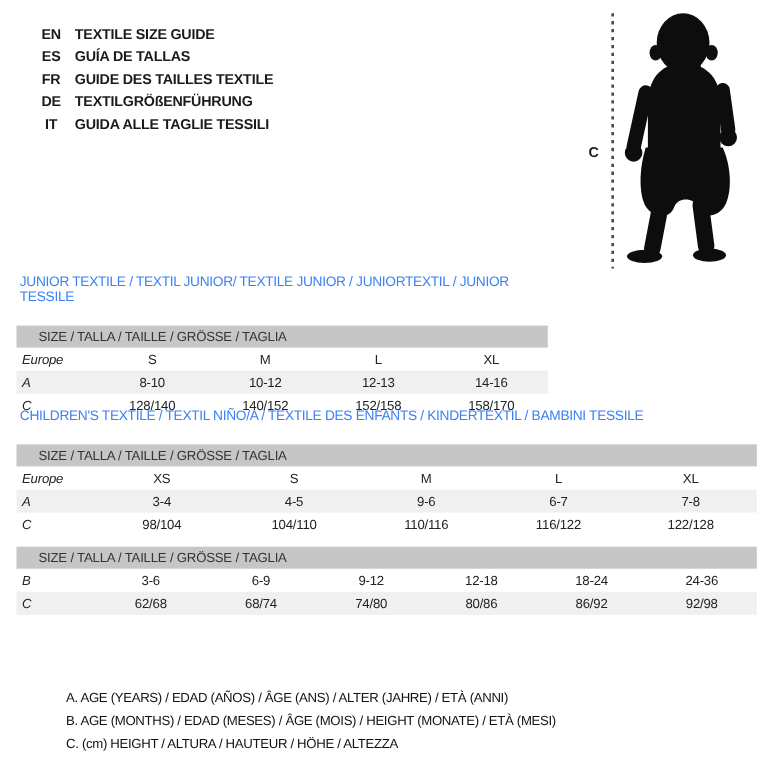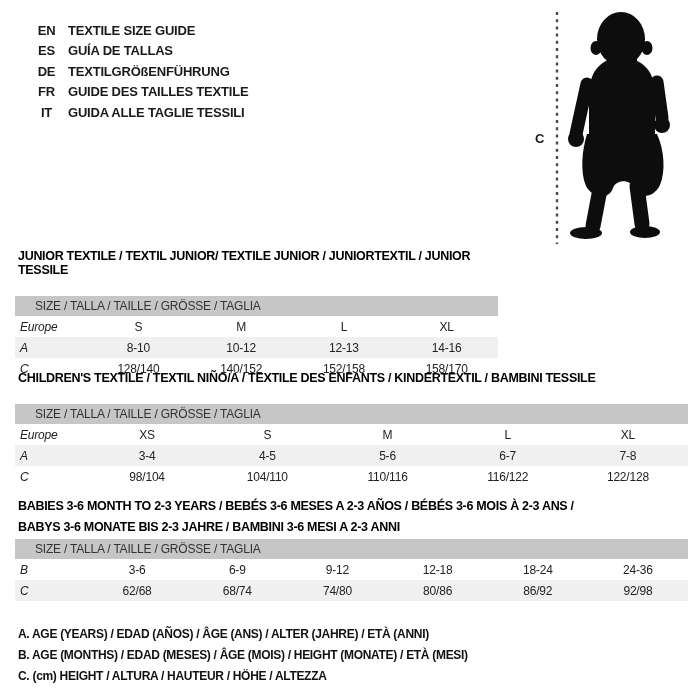--- a/index.html
+++ b/index.html
@@ -13,58 +13,58 @@
   }
   
   .lang-block { position:absolute; left:25px; top:20px; }
   .lang-row { display:flex; height:20.5px; align-items:center; font-weight:bold; font-size:13px; letter-spacing:-0.2px;text-align:center; }
   .lang-code { width:43px; }
   
   .figure { position:absolute; left:525px; top:6px; width:168px; height:244px; }
   .figure svg { display:block; width:100%; height:100%; }
   
   .section { position:absolute; left:15px; }
-  .sec-title { font-weight:bold; font-size:12.5px; line-height:14px; letter-spacing:-0.3px; color:#000000; padding-left:3px; }
+  .sec-title { font-weight:normal; font-size:12.5px; line-height:14px; letter-spacing:-0.3px; color:#3b82f6; padding-left:3px; }
   .sec-title.two-line { line-height:21px; }
   .size-bar {
     background:#c6c6c6; height:20px; line-height:20px;
     font-size:12px; color:#333; padding-left:20px; letter-spacing:-0.2px;
   }
   .m19 { margin-top:19px; }
   .m1  { margin-top:1px; }
   .trow { display:flex; height:21px; align-items:center; font-size:12px; color:#222; letter-spacing:-0.2px; }
   .trow:nth-child(even) { background:#f0f0f0; }
   .tlabel { width:72px; padding-left:5px;font-style:italic; }
   .tcell { flex:1; text-align:center; }
   
   .footnotes { position:absolute; left:18px; top:624px; }
-  .footnote { font-weight:bold; font-size:12px; line-height:21px; letter-spacing:-0.3px; color:#111; }
+  .footnote { font-weight:normal; font-size:12px; line-height:21px; letter-spacing:-0.3px; color:#111;margin-left:42px; }
   #sec-junior   { top:249px; width:483px; }
   #sec-children { top:371px; width:673px; }
   #sec-babies   { top:496px; width:673px; }
 </style>
 </head>
 <body>
 
 <div class="lang-block">
   <div class="lang-row">
     <span class="lang-code">EN</span>
     <span>TEXTILE SIZE GUIDE</span>
   </div>
   <div class="lang-row">
     <span class="lang-code">ES</span>
     <span>GUÍA DE TALLAS</span>
   </div>
   <div class="lang-row">
+    <span class="lang-code">FR</span>
+    <span>GUIDE DES TAILLES TEXTILE</span>
+  </div>
+  <div class="lang-row">
     <span class="lang-code">DE</span>
     <span>TEXTILGRÖßENFÜHRUNG</span>
-  </div>
-  <div class="lang-row">
-    <span class="lang-code">FR</span>
-    <span>GUIDE DES TAILLES TEXTILE</span>
   </div>
   <div class="lang-row">
     <span class="lang-code">IT</span>
     <span>GUIDA ALLE TAGLIE TESSILI</span>
   </div>
 </div>
 
 <div class="figure">
   <svg viewBox="0 0 168 244">
 
@@ -128,40 +128,36 @@
         <div class="tcell">XS</div>
         <div class="tcell">S</div>
         <div class="tcell">M</div>
         <div class="tcell">L</div>
         <div class="tcell">XL</div>
       </div>
       <div class="trow">
         <div class="tlabel">A</div>
         <div class="tcell">3-4</div>
         <div class="tcell">4-5</div>
-        <div class="tcell">5-6</div>
+        <div class="tcell">9-6</div>
         <div class="tcell">6-7</div>
         <div class="tcell">7-8</div>
       </div>
       <div class="trow">
         <div class="tlabel">C</div>
         <div class="tcell">98/104</div>
         <div class="tcell">104/110</div>
         <div class="tcell">110/116</div>
         <div class="tcell">116/122</div>
         <div class="tcell">122/128</div>
       </div>
     </div>
 </div>
 
 <div class="section" id="sec-babies">
-  <div class="sec-title two-line">
-    <div>BABIES 3-6 MONTH TO 2-3 YEARS / BEBÉS 3-6 MESES A 2-3 AÑOS / BÉBÉS 3-6 MOIS À 2-3 ANS /</div>
-    <div>BABYS 3-6 MONATE BIS 2-3 JAHRE / BAMBINI 3-6 MESI A 2-3 ANNI</div>
-  </div>
   <div class="size-bar m1">SIZE / TALLA / TAILLE / GRÖSSE / TAGLIA</div>
   <div class="tbody">
       <div class="trow">
         <div class="tlabel">B</div>
         <div class="tcell">3-6</div>
         <div class="tcell">6-9</div>
         <div class="tcell">9-12</div>
         <div class="tcell">12-18</div>
         <div class="tcell">18-24</div>
         <div class="tcell">24-36</div>

